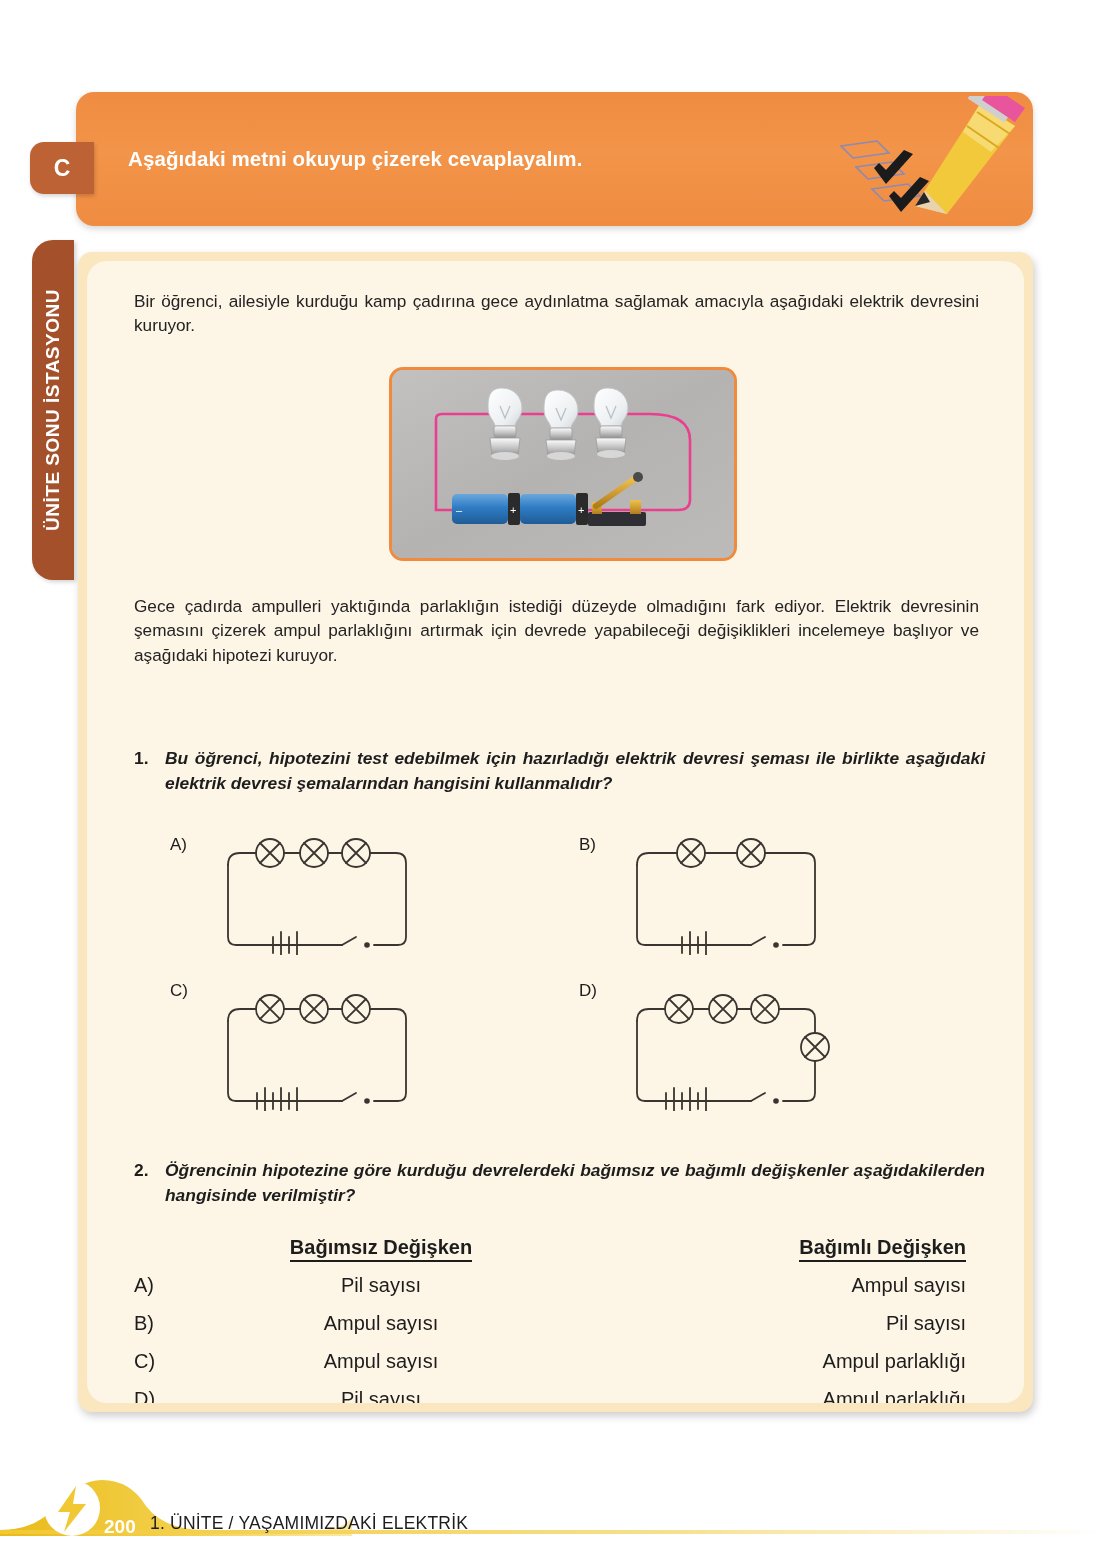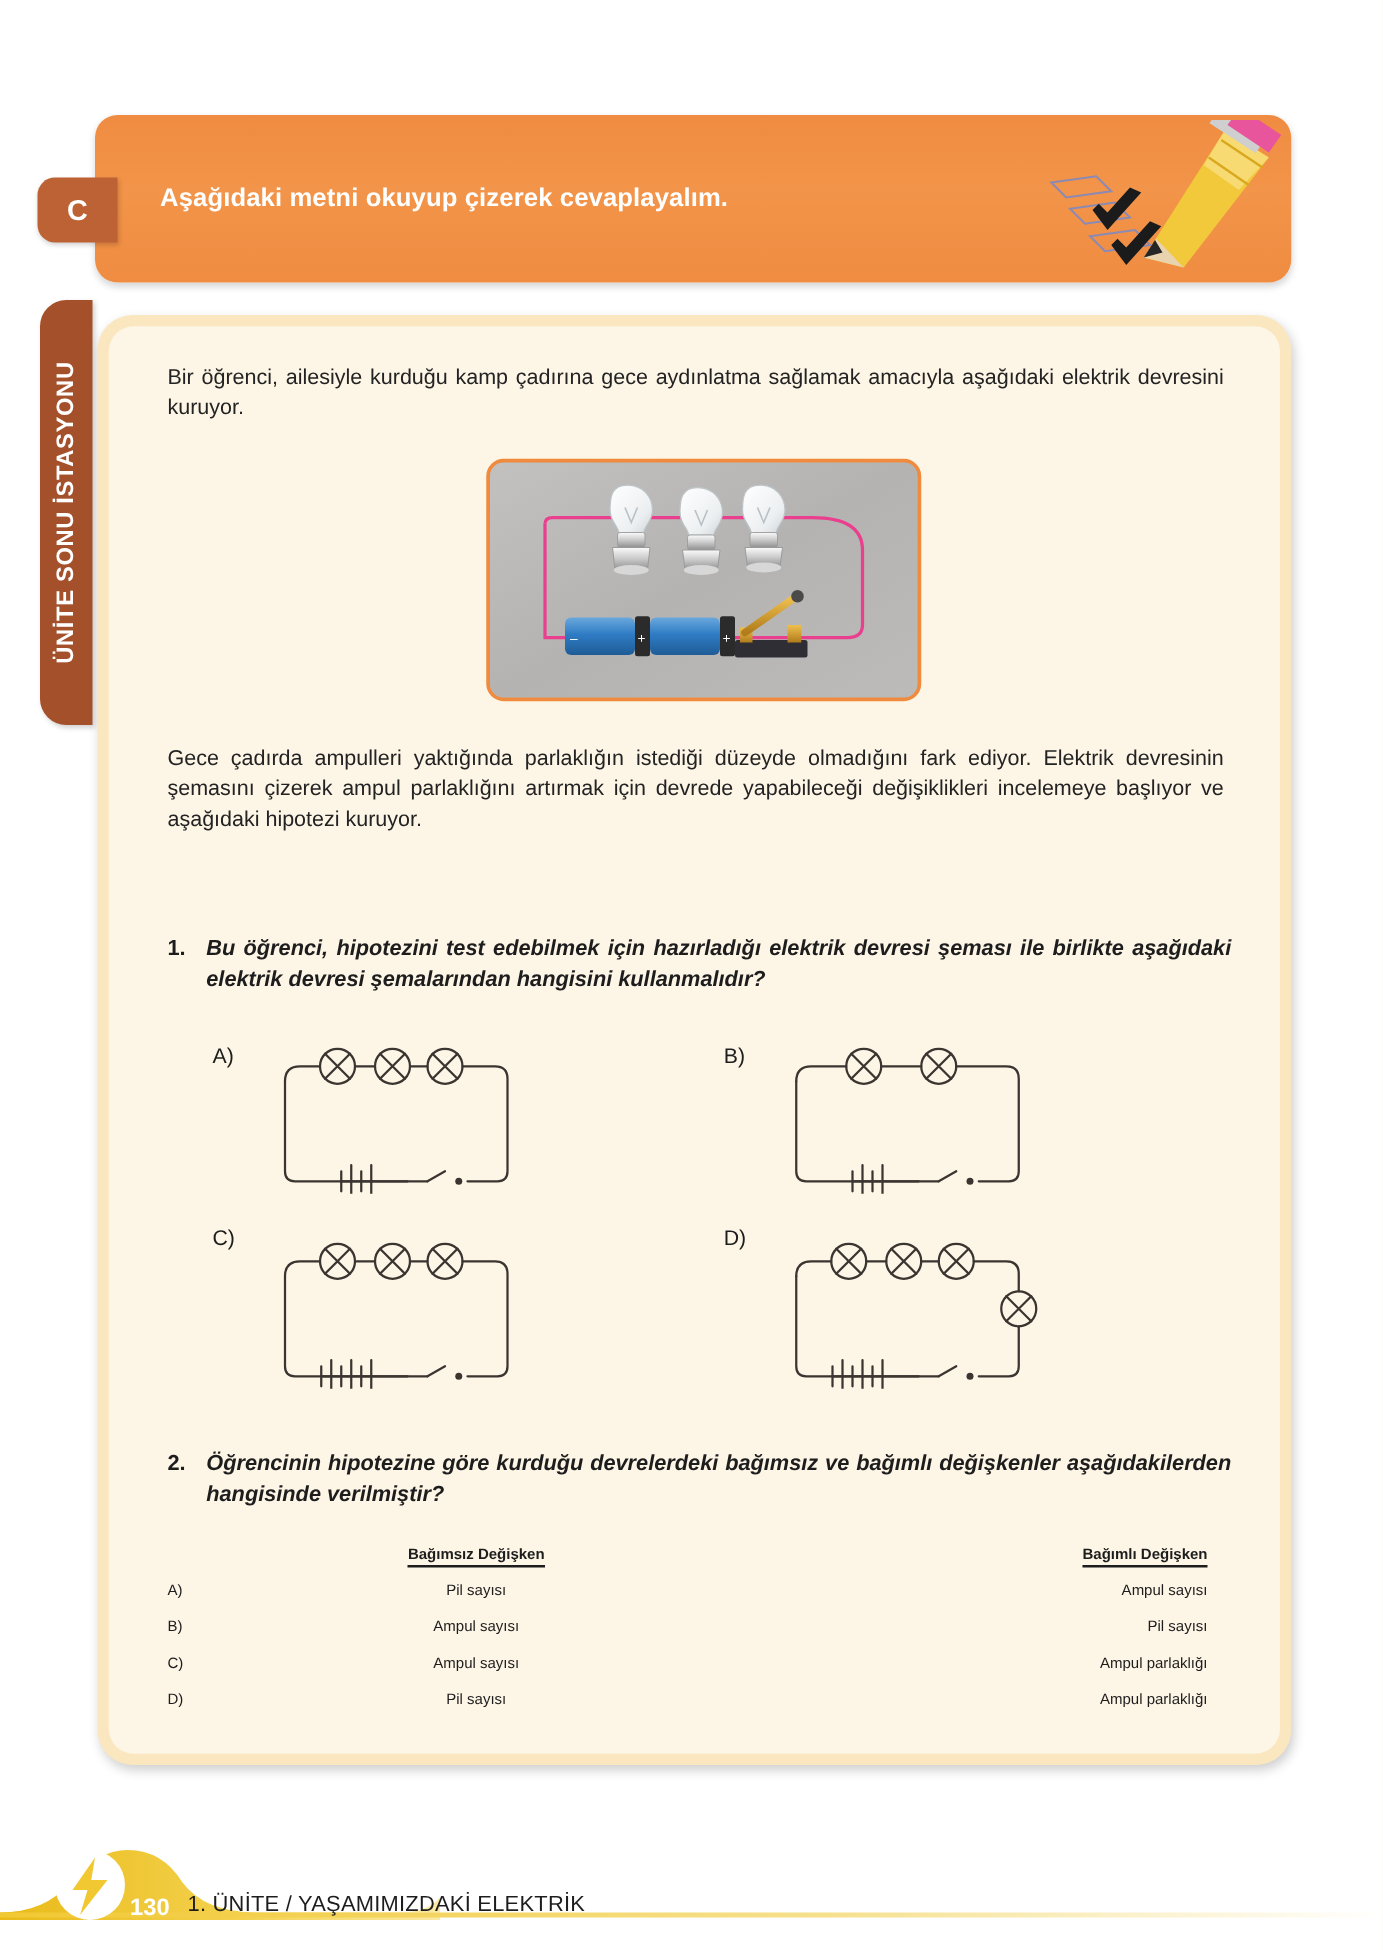--- a/index.html
+++ b/index.html
@@ -54,21 +54,21 @@
     color: #fff; font-weight: bold; font-size: 20.5px;
     letter-spacing: .1px;
   }
   .pencil-art { position: absolute; right: 4px; top: 4px; width: 200px; height: 126px; }
 
   
   .card-outer {
     position: absolute; left: 78px; top: 252px;
     width: 955px; height: 1160px;
     background: #fae7c0;
-    border-radius: 28px;
+    border-radius: 14px;
     box-shadow: 2px 4px 9px rgba(0,0,0,.20);
   }
   .card-inner {
     position: absolute; left: 9px; top: 9px;
     width: 937px; height: 1142px;
     background: #fdf5e6;
     border-radius: 20px;
     overflow: hidden;
   }
   .body-txt {
@@ -100,21 +100,21 @@
   .q1 { left: 47px; top: 485px; }
   .q2 { left: 47px; top: 897px; }
 
   
   .opt { position: absolute; }
   .opt-label { position: absolute; font-size: 17px; color: #1d1d1d; }
   .opt-svg { position: absolute; }
 
   
   .vtable { position: absolute; left: 47px; top: 975px; width: 845px;
-            font-size: 12px; color: #1d1d1d; }
+            font-size: 20px; color: #1d1d1d; }
   .vtable .head { display: flex; font-weight: bold; }
   .vtable .row  { display: flex; margin-top: 15px; }
   .vt-c0 { width: 62px; flex: 0 0 62px; }
   .vt-c1 { width: 370px; flex: 0 0 370px; text-align: center; }
   .vt-c2 { width: 400px; flex: 0 0 400px; text-align: right; }
   .vtable .head .vt-c1 span, .vtable .head .vt-c2 span {
     border-bottom: 2px solid #1d1d1d; padding-bottom: 2px;
   }
 
   
@@ -396,16 +396,16 @@
         <stop offset="100%" stop-color="#ffffff"></stop>
       </linearGradient>
     </defs>
     <path d="M0 8 L0 52 Q40 52 58 30 Q76 6 100 6 Q128 6 142 30 Q158 52 200 52 L320 52
              Q342 52 352 40 L352 52 L0 52 Z" fill="url(#gyel)"></path>
     <path d="M0 6 L0 52 Q36 52 56 28 Q78 2 102 2 Q130 2 146 28 Q164 52 206 52 L340 52 L352 52 L352 58 L0 58 Z" fill="url(#gyel)"></path>
     <rect x="0" y="52" width="1106" height="4" fill="url(#grule)"></rect>
     <circle cx="72" cy="30" r="28" fill="#ffffff"></circle>
     <path d="M76 8 L58 34 L70 34 L64 54 L86 26 L73 26 Z" fill="#f2c832"></path>
   </svg>
-  <div class="page-num">130</div>
+  <div class="page-num">200</div>
   <div class="footer-label">1. ÜNİTE / YAŞAMIMIZDAKİ ELEKTRİK</div>
 
 </div>
 
 </body></html>

